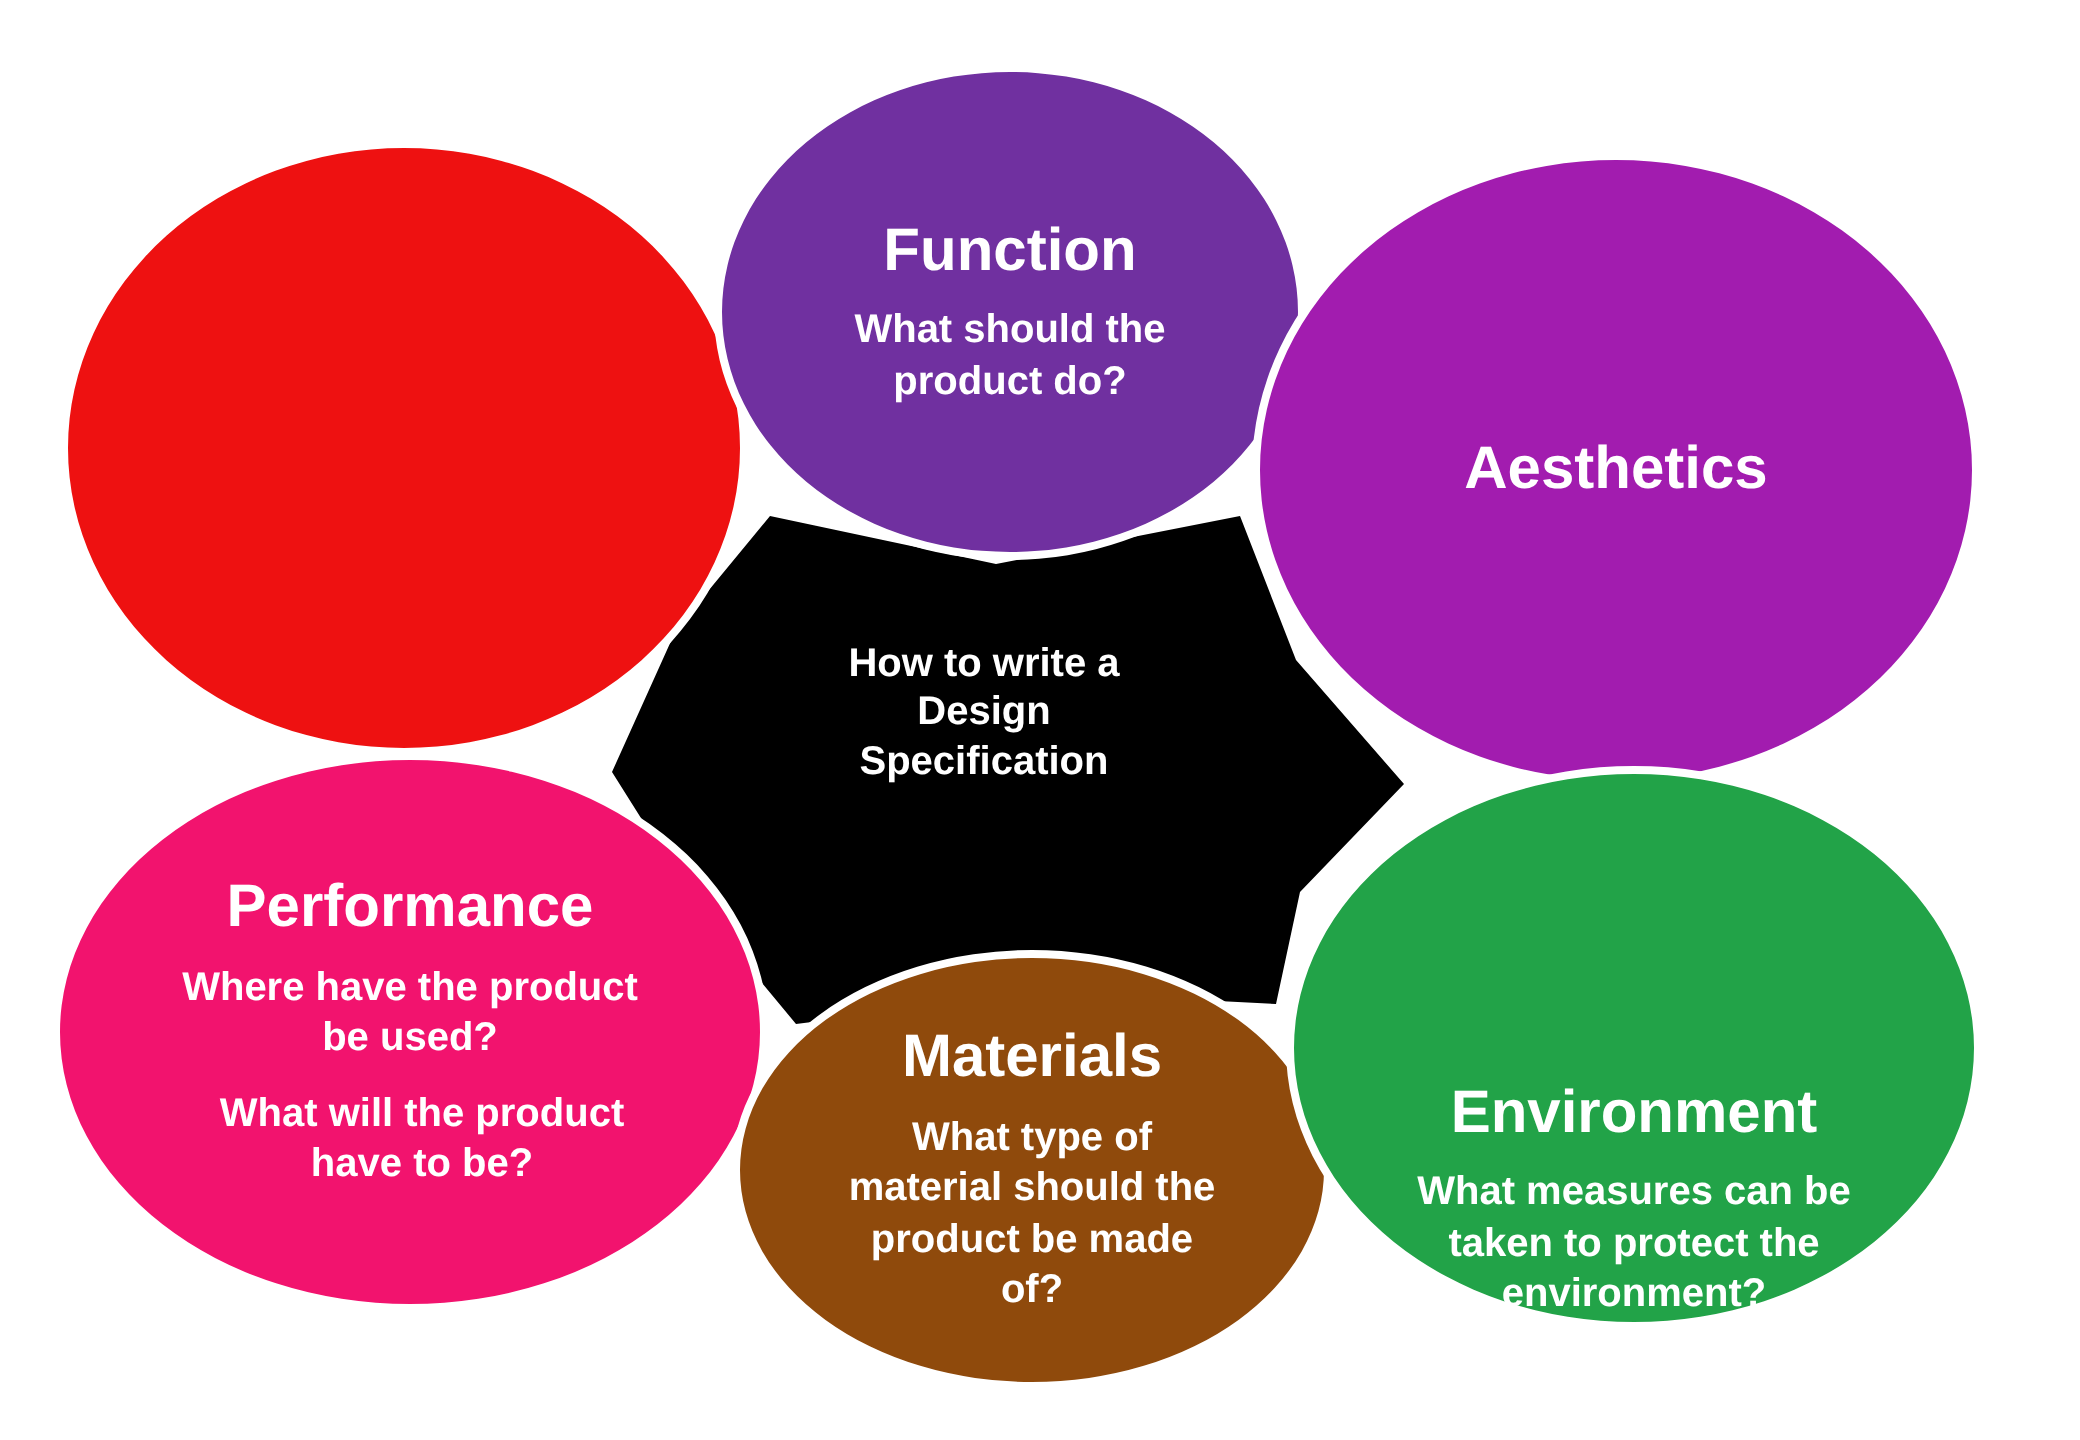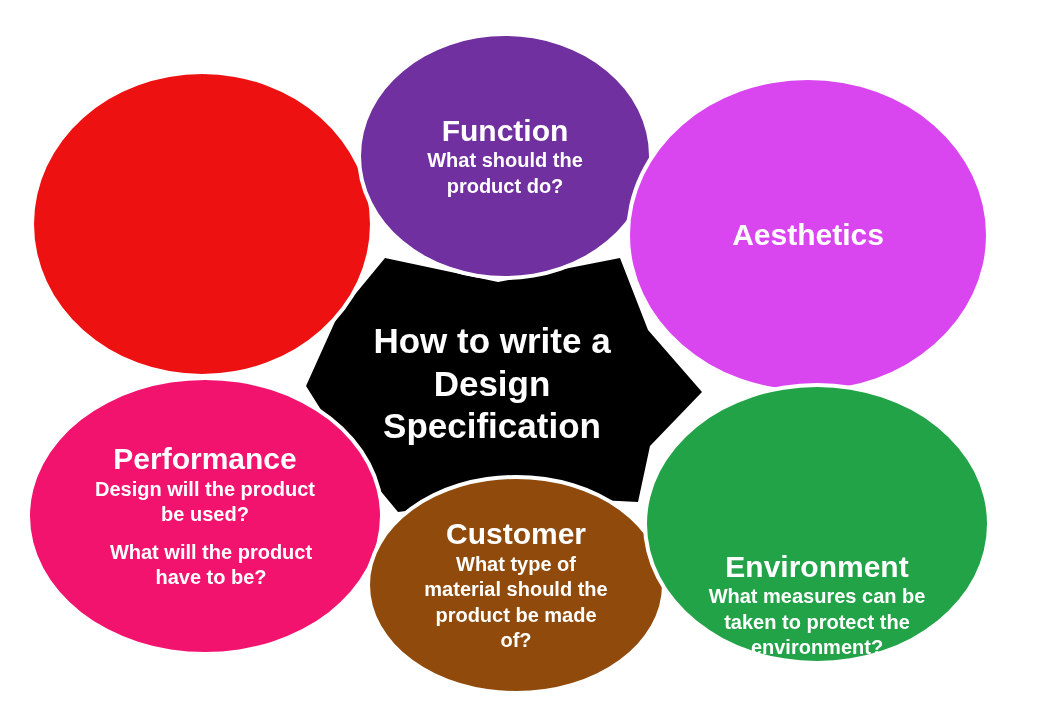--- a/index.html
+++ b/index.html
@@ -18,21 +18,21 @@
   }
   .burst-svg {
     position: absolute; left: 0; top: 0;
     z-index: 1;
   }
   .center-text {
     position: absolute;
     left: 342px; top: 320px; width: 300px;
     z-index: 2;
     color: #ffffff;
-    font-size: 35px;
+    font-size: 20px;
     font-weight: bold;
     text-align: center;
     line-height: 1.22;
     white-space: pre-line;
   }
   .bubble {
     position: absolute;
     z-index: 3;
     border-radius: 50%;
     border: 4px solid #ffffff;
@@ -45,20 +45,21 @@
     color: #ffffff;
     padding: 0 18px;
   }
   .bubble-title {
     font-size: 30px;
     font-weight: bold;
     line-height: 1.18;
     white-space: pre-line;
   }
   .bubble-body {
+    margin-top: 10px;
     font-size: 20px;
     font-weight: 600;
     line-height: 1.28;
     white-space: pre-line;
   }
   .bubble-body.second { margin-top: 12px; margin-left: 12px; }
 
   .pos-target-customer { left: 30px;  top: 70px;  width: 344px; height: 308px; }
   .pos-function        { left: 357px; top: 32px;  width: 296px; height: 248px; }
   .pos-aesthetics      { left: 626px; top: 76px;  width: 364px; height: 318px; }
@@ -81,34 +82,34 @@
 
   <div class="bubble pos-target-customer" style="background-color: rgb(238, 17, 17);">
   </div>
 
   <div class="bubble pos-function" style="background-color: rgb(112, 48, 160);">
     <div class="bubble-title">Function</div>
     <div class="bubble-body">What should the
 product do?</div>
   </div>
 
-  <div class="bubble pos-aesthetics" style="background-color: #d946ef;">
+  <div class="bubble pos-aesthetics" style="background-color: #a21caf;">
     <div class="bubble-title">Aesthetics</div>
   </div>
 
   <div class="bubble pos-performance" style="background-color: rgb(242, 19, 110); align-items: center;">
     <div class="bubble-title">Performance</div>
-    <div class="bubble-body">Design will the product
+    <div class="bubble-body">Where have the product
 be used?</div>
     <div class="bubble-body second">What will the product
 have to be?</div>
   </div>
 
   <div class="bubble pos-materials" style="background-color: rgb(143, 74, 12);">
-    <div class="bubble-title">Customer</div>
+    <div class="bubble-title">Materials</div>
     <div class="bubble-body">What type of
 material should the
 product be made
 of?</div>
   </div>
 
   <div class="bubble pos-environment" style="background-color: rgb(34, 163, 72);">
     <div class="bubble-title">Environment</div>
     <div class="bubble-body">What measures can be
 taken to protect the

